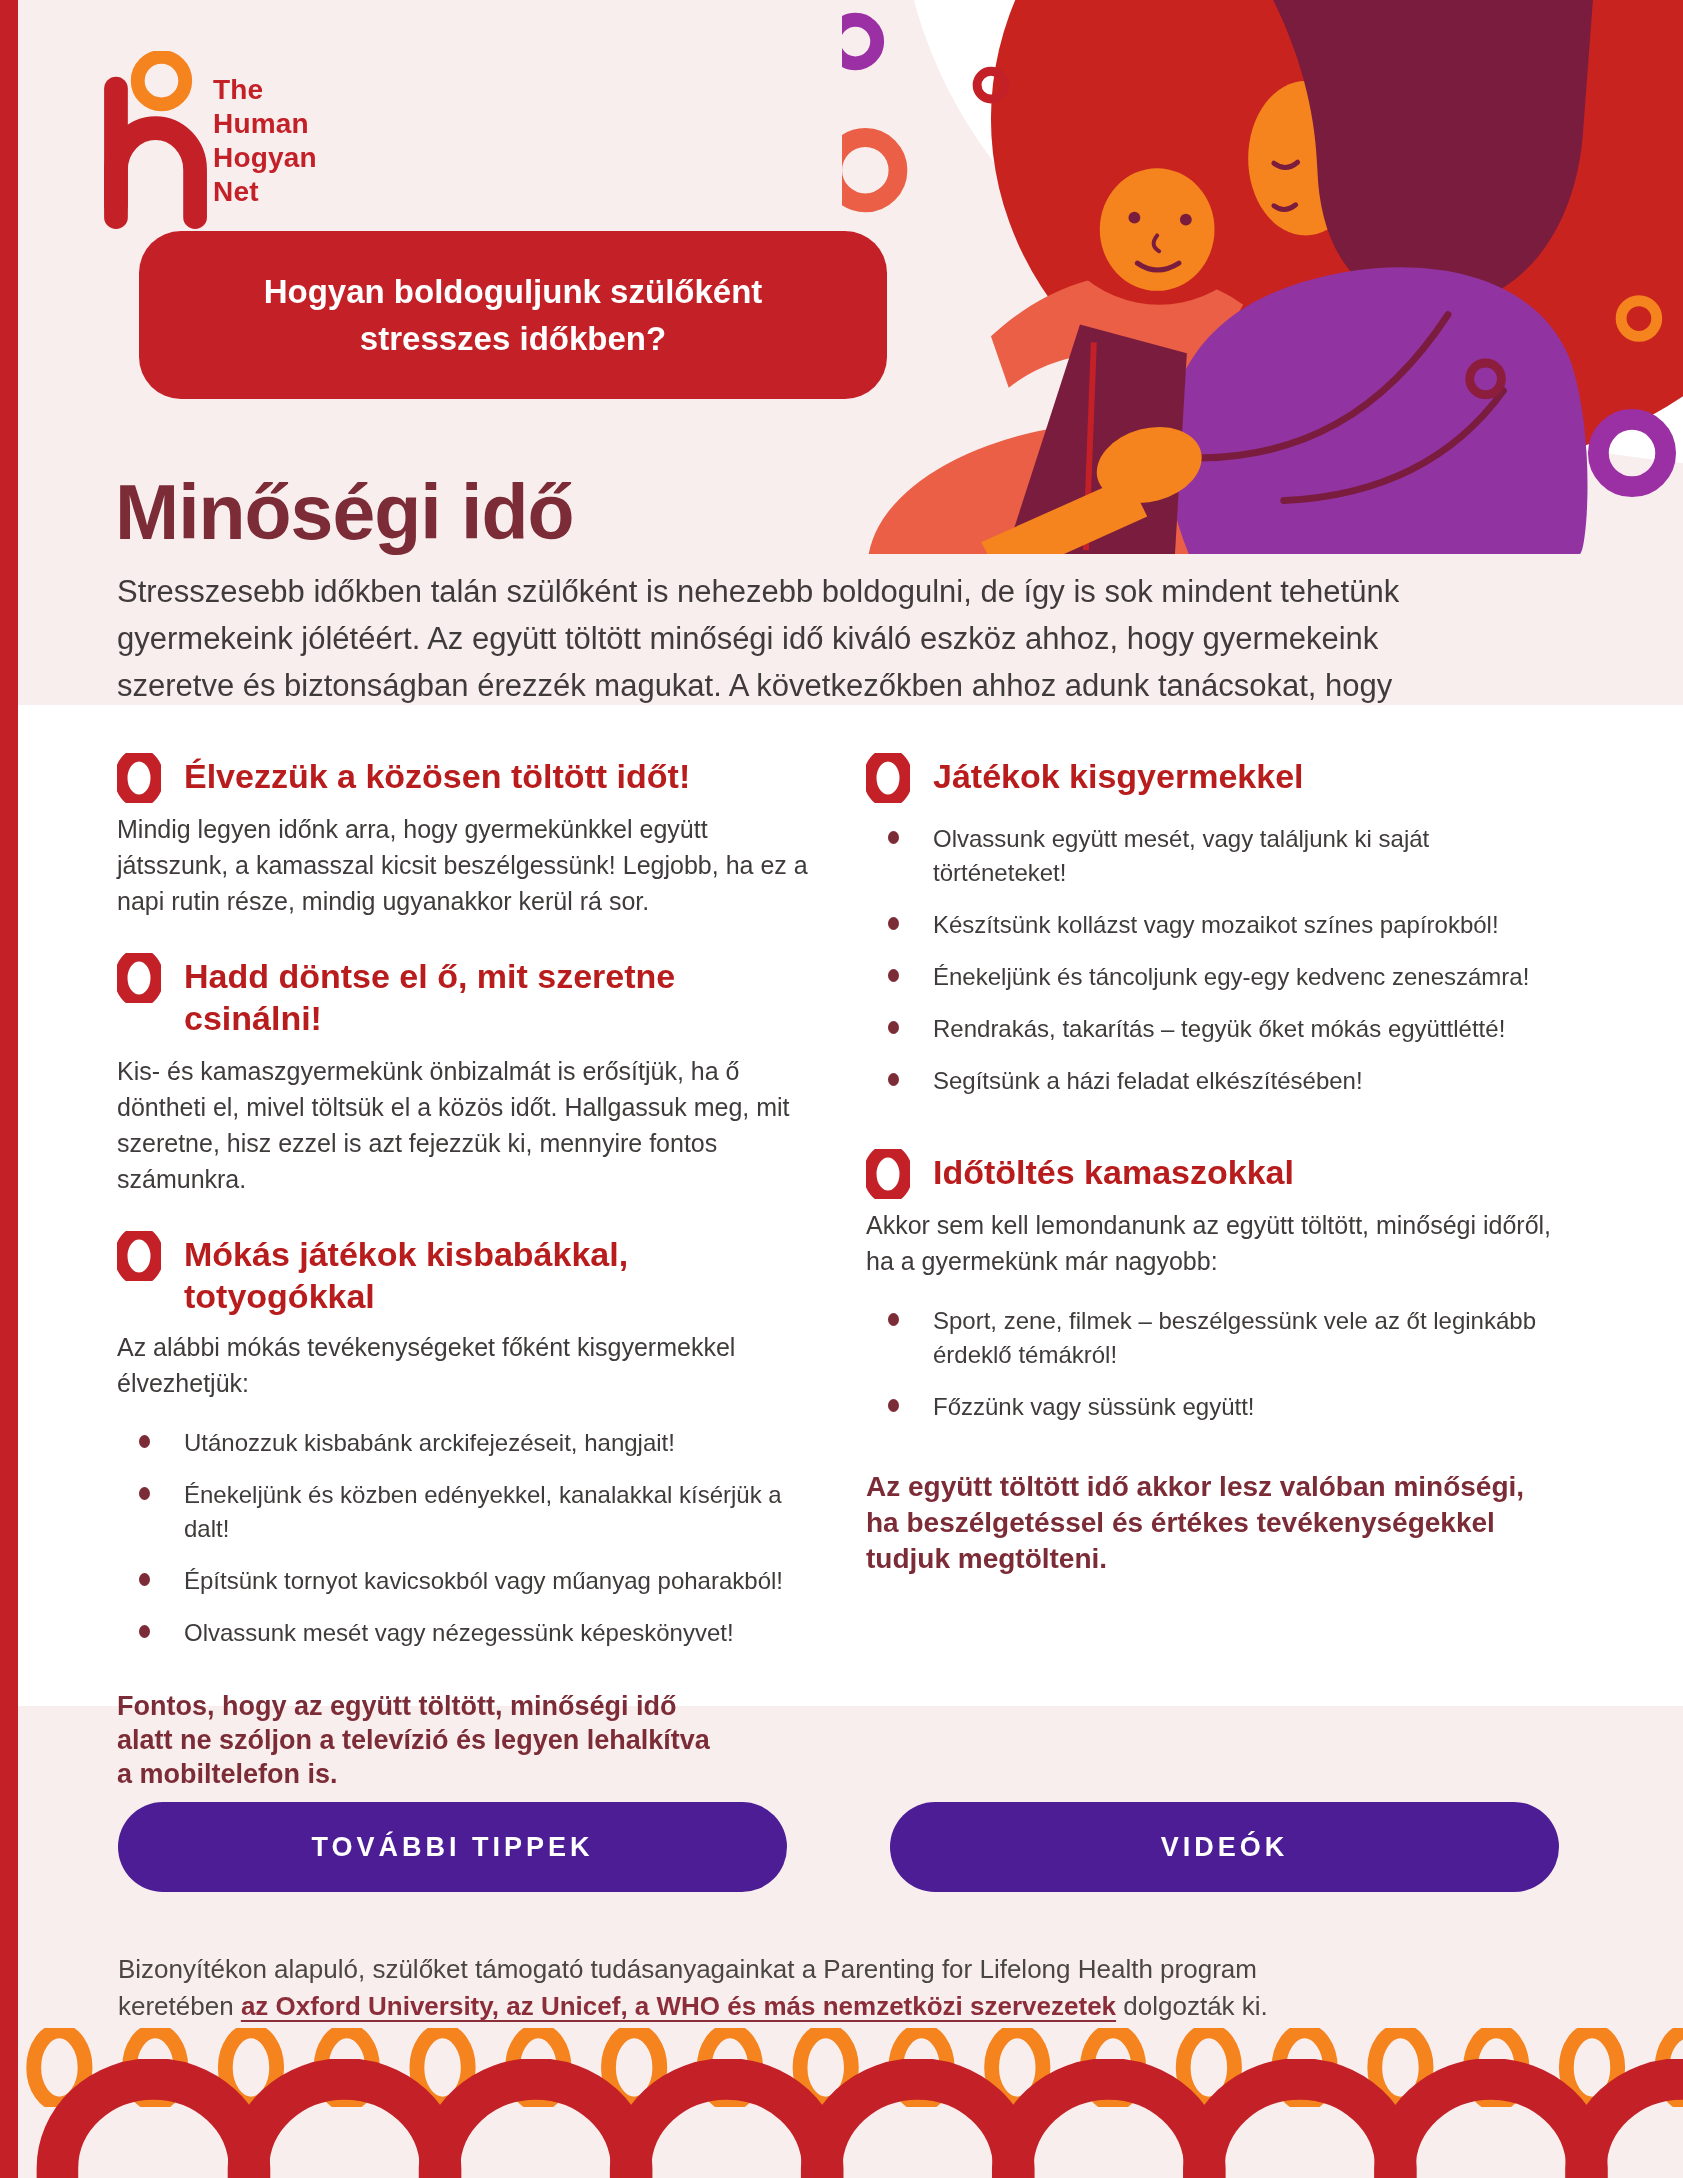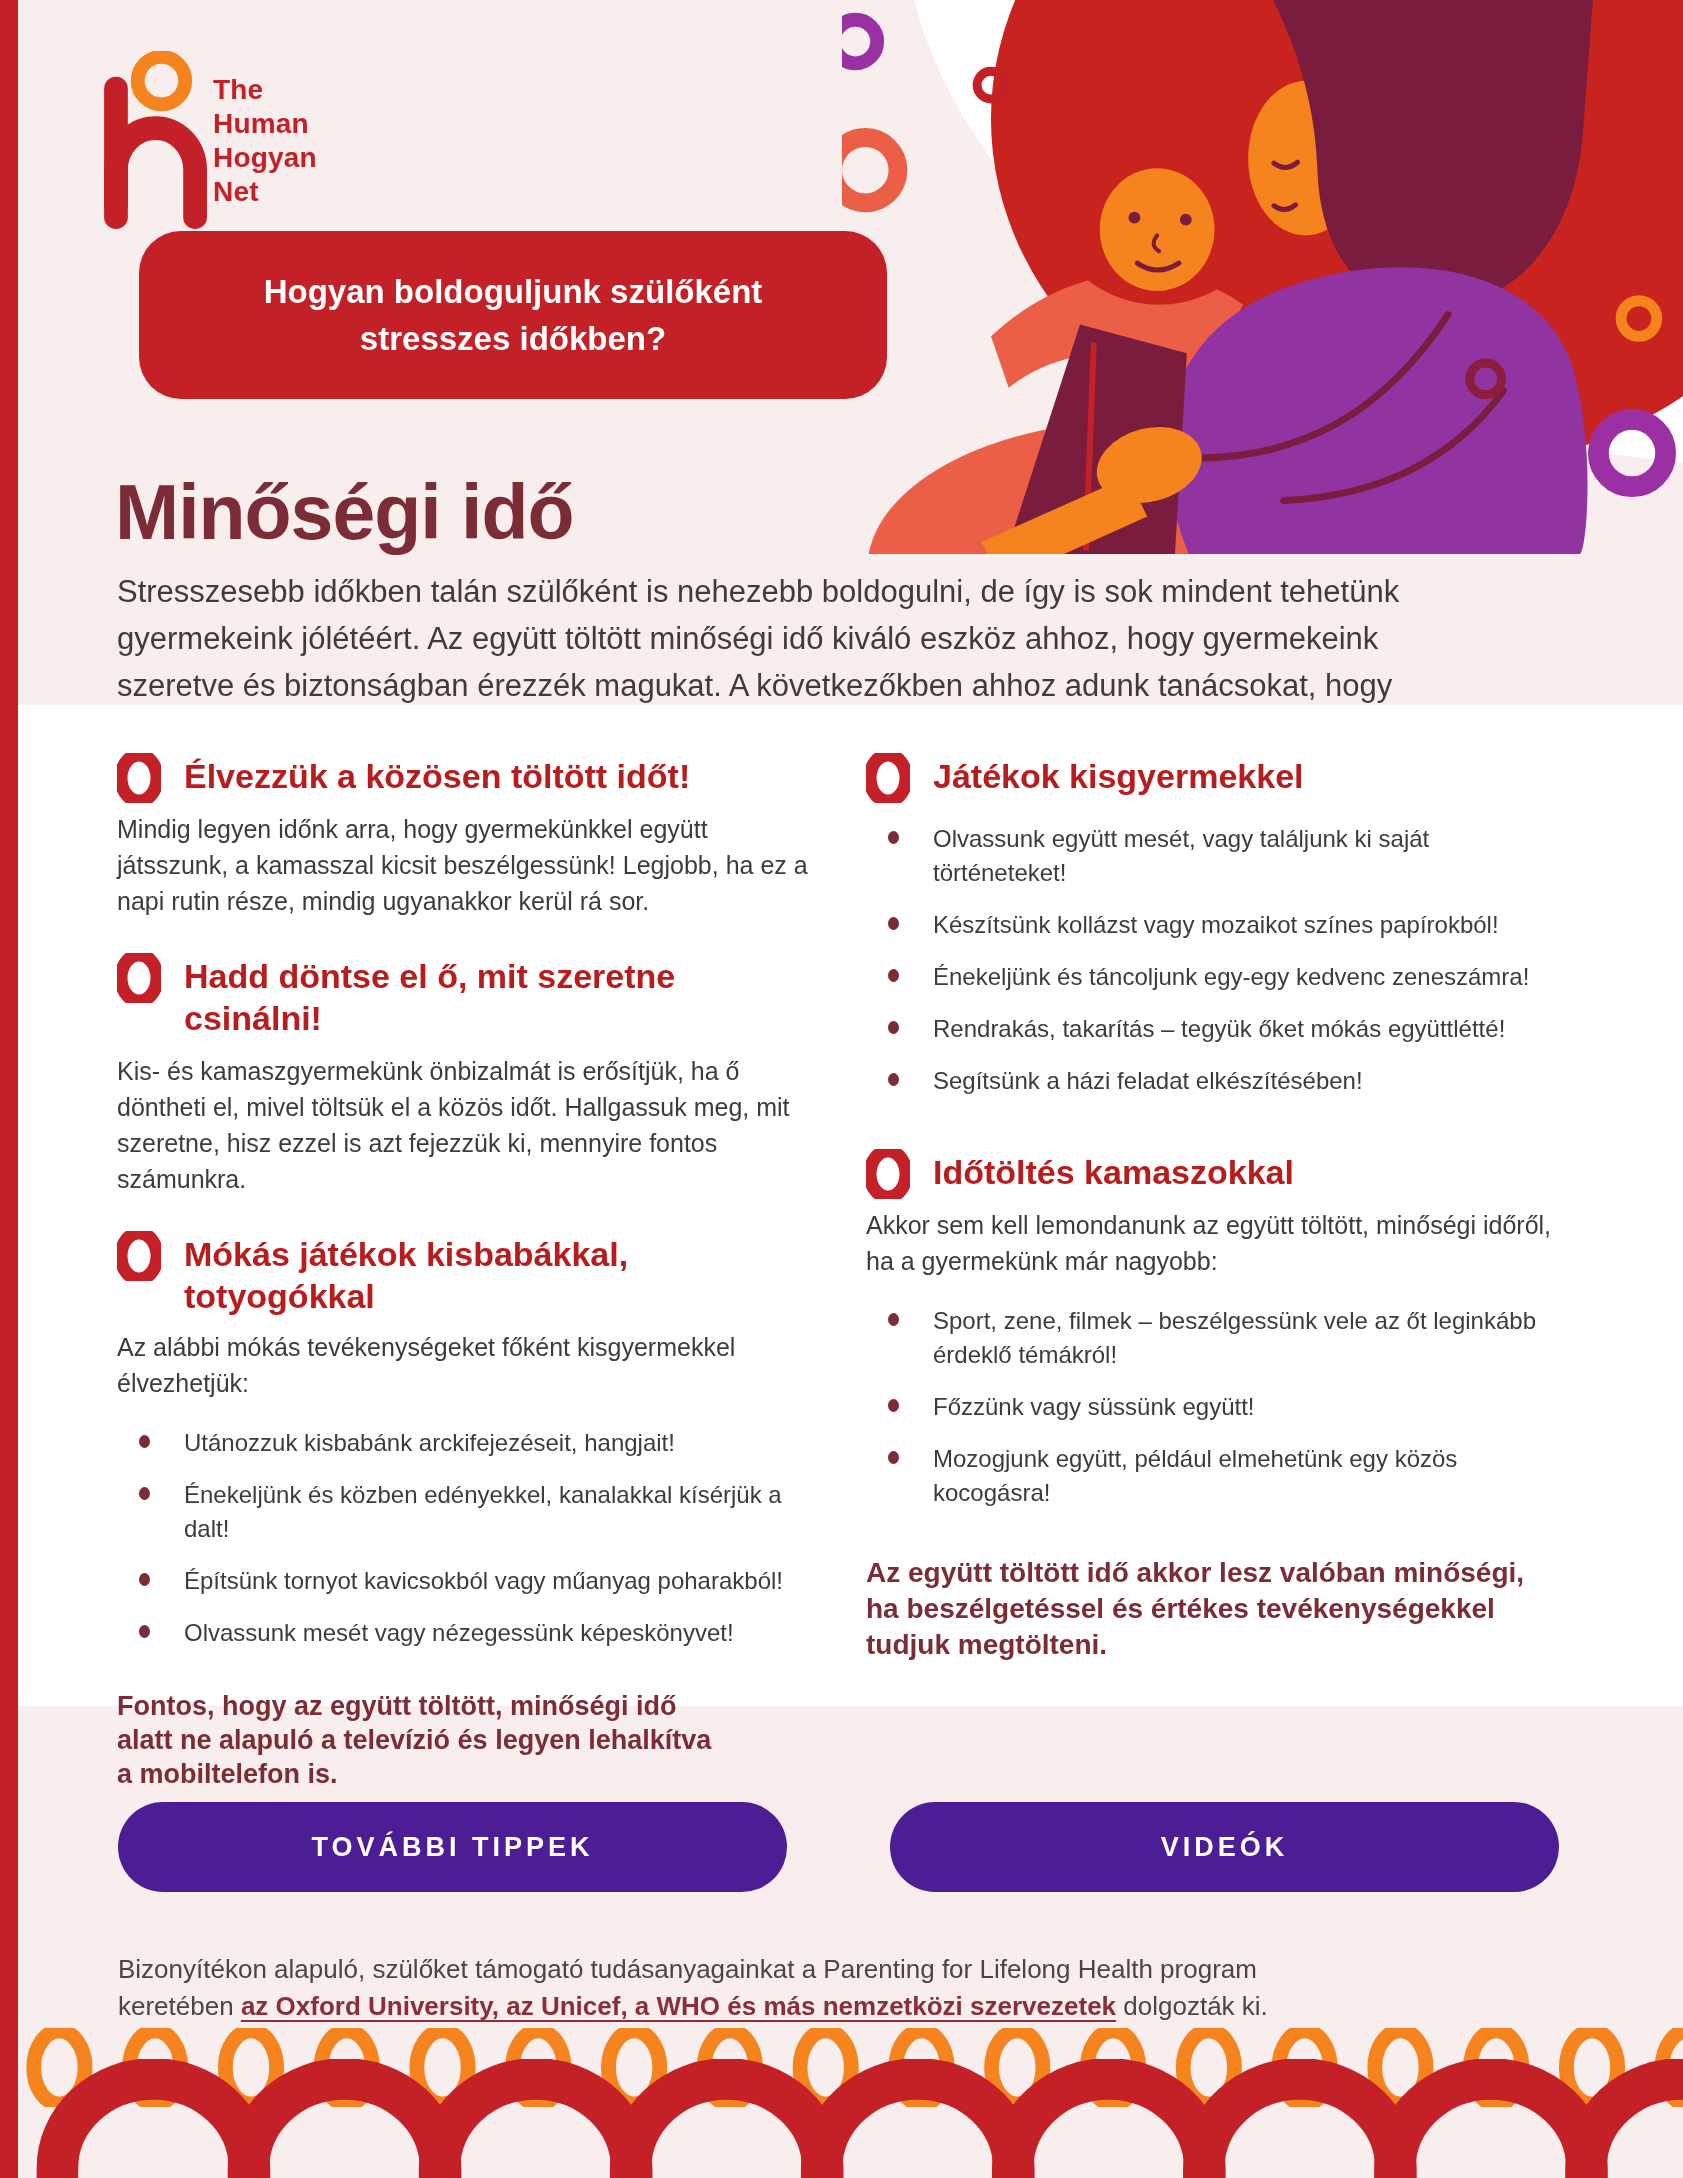--- a/index.html
+++ b/index.html
@@ -170,21 +170,21 @@
     </div>
     <p class="body-text tight">Az alábbi mókás tevékenységeket főként kisgyermekkel élvezhetjük:</p>
 
     <ul class="dot-list">
       <li><span class="dot"></span><span>Utánozzuk kisbabánk arckifejezéseit, hangjait!</span></li>
       <li><span class="dot"></span><span>Énekeljünk és közben edényekkel, kanalakkal kísérjük a dalt!</span></li>
       <li><span class="dot"></span><span>Építsünk tornyot kavicsokból vagy műanyag poharakból!</span></li>
       <li><span class="dot"></span><span>Olvassunk mesét vagy nézegessünk képeskönyvet!</span></li>
     </ul>
 
-    <p class="note note-left">Fontos, hogy az együtt töltött, minőségi idő alatt ne alapuló a televízió és legyen lehalkítva a mobiltelefon is.</p>
+    <p class="note note-left">Fontos, hogy az együtt töltött, minőségi idő alatt ne szóljon a televízió és legyen lehalkítva a mobiltelefon is.</p>
   </div>
 
   <div class="col col-right">
 
     <div class="section-head first">
       <svg class="donut-bullet" width="44" height="50" viewBox="0 0 44 50">
         <ellipse cx="22" cy="25" rx="18" ry="23" fill="none" stroke="#c32127" stroke-width="13"></ellipse>
       </svg>
       <h2>Játékok kisgyermekkel</h2>
     </div>
@@ -201,21 +201,20 @@
       <svg class="donut-bullet" width="44" height="50" viewBox="0 0 44 50">
         <ellipse cx="22" cy="25" rx="18" ry="23" fill="none" stroke="#c32127" stroke-width="13"></ellipse>
       </svg>
       <h2>Időtöltés kamaszokkal</h2>
     </div>
     <p class="body-text">Akkor sem kell lemondanunk az együtt töltött, minőségi időről, ha a gyermekünk már nagyobb:</p>
 
     <ul class="dot-list">
       <li><span class="dot"></span><span>Sport, zene, filmek – beszélgessünk vele az őt leginkább érdeklő témákról!</span></li>
       <li><span class="dot"></span><span>Főzzünk vagy süssünk együtt!</span></li>
-      <li><span class="dot"></span><span>Mozogjunk együtt, például elmehetünk egy közös kocogásra!</span></li>
     </ul>
 
     <p class="note note-right">Az együtt töltött idő akkor lesz valóban minőségi, ha beszélgetéssel és értékes tevékenységekkel tudjuk megtölteni.</p>
   </div>
 </div>
 
 <button class="pill-button btn-tips">TOVÁBBI TIPPEK</button>
 <button class="pill-button btn-videos">VIDEÓK</button>
 
 <p class="footer-note">

